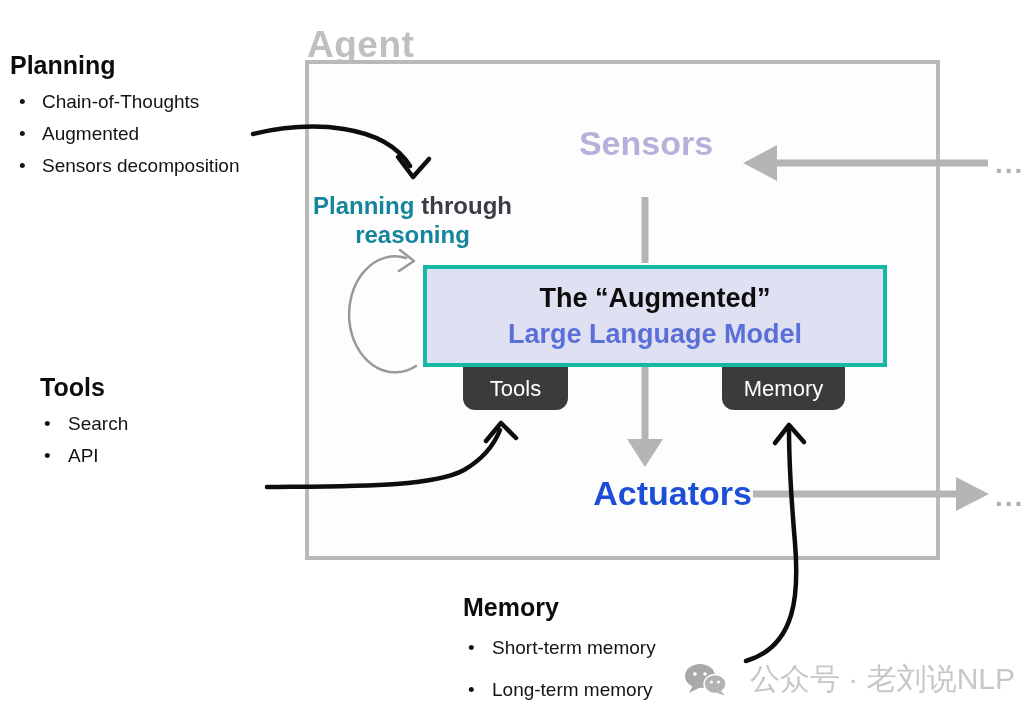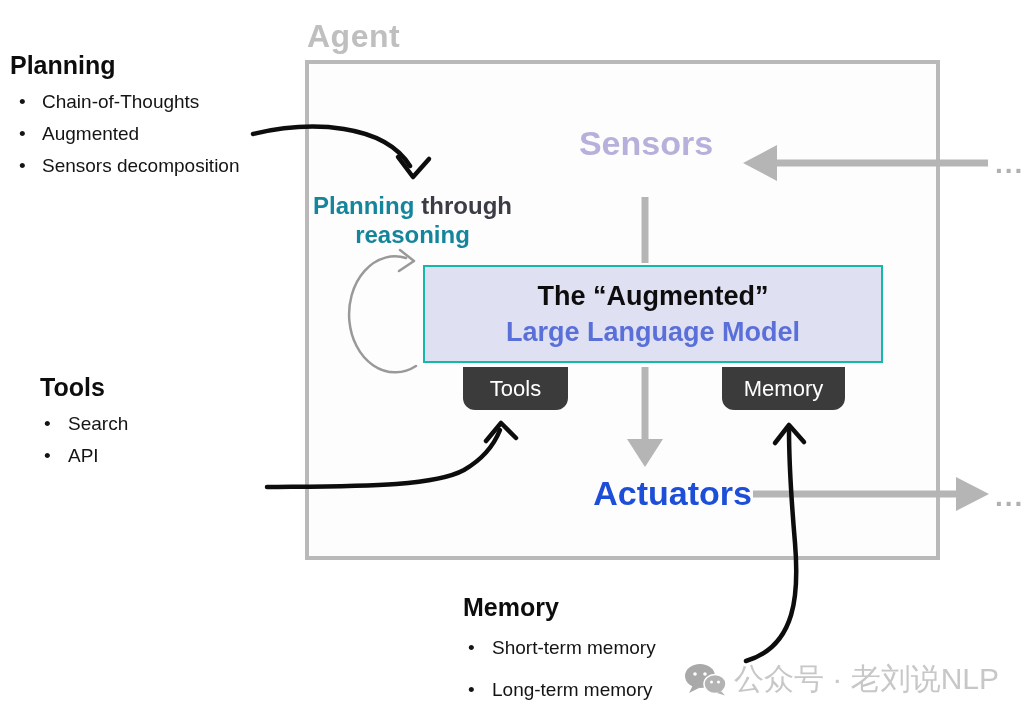--- a/index.html
+++ b/index.html
@@ -2,21 +2,21 @@
 <html><head>
 <meta charset="utf-8">
 <style>
   html,body{margin:0;padding:0;background:#ffffff;}
   #stage{
     position:relative;width:1032px;height:720px;overflow:hidden;background:#ffffff;
     font-family:"Liberation Sans","DejaVu Sans",sans-serif;color:#111;
   }
   
   .agent-title{
-    position:absolute;left:307px;top:18px;font-size:32px;font-weight:700;color:#bfbfbf;
+    position:absolute;left:307px;top:24px;font-size:37px;font-weight:700;color:#bfbfbf;
     letter-spacing:0.5px;
   }
   .agent-box{
     position:absolute;left:305px;top:60px;width:627px;height:492px;
     border:4px solid #b9b9b9;background:#fdfdfd;z-index:1;
   }
   
   .arrows{position:absolute;left:0;top:0;z-index:2;pointer-events:none;}
   
   .sensors{
@@ -36,21 +36,21 @@
   
   .note{
     position:absolute;left:310px;top:191px;width:205px;text-align:center;z-index:4;
     font-size:24px;font-weight:700;line-height:29px;
   }
   .note .teal{color:#15859c;}
   .note .dark{color:#3c3c46;margin-left:7px;}
   
   .llm-box{
     position:absolute;left:423px;top:265px;width:456px;height:94px;z-index:3;
-    background:#dfe1f3;border:2px solid #14b8a6;
+    background:#dfe1f3;border:4px solid #14b8a6;
     display:flex;flex-direction:column;align-items:center;justify-content:center;
   }
   .llm-line1{font-size:27px;font-weight:700;color:#0d0d0d;line-height:36px;}
   .llm-line2{font-size:27px;font-weight:700;color:#5a6fd8;line-height:36px;}
   
   .tab{
     position:absolute;top:367px;height:43px;z-index:2;background:#3b3b3b;color:#ffffff;
     border-radius:0 0 12px 12px;display:flex;align-items:center;justify-content:center;
     font-size:22px;font-weight:500;
   }
@@ -66,21 +66,21 @@
   .panel li::before{content:"\2022";position:absolute;left:9px;top:0;}
   .panel-planning{left:10px;top:50px;width:240px;}
   .panel-tools{left:40px;top:372px;width:280px;}
   .panel-tools li{padding-left:28px;}
   .panel-tools li::before{left:4px;}
   .panel-memory{left:463px;top:592px;width:300px;}
   .panel-memory li{padding-left:29px;margin-top:10px;}
   .panel-memory li::before{left:5px;}
   
   .watermark{
-    position:absolute;left:684px;top:659px;display:flex;align-items:center;gap:6px;z-index:6;
+    position:absolute;left:684px;top:659px;display:flex;align-items:center;gap:22px;z-index:6;
   }
   .watermark .wm-text{
     font-size:30px;color:#c7c7c7;font-family:"Liberation Sans","DejaVu Sans",sans-serif;
     white-space:nowrap;
   }
 </style>
 </head>
 <body>
 
 <div id="stage">

